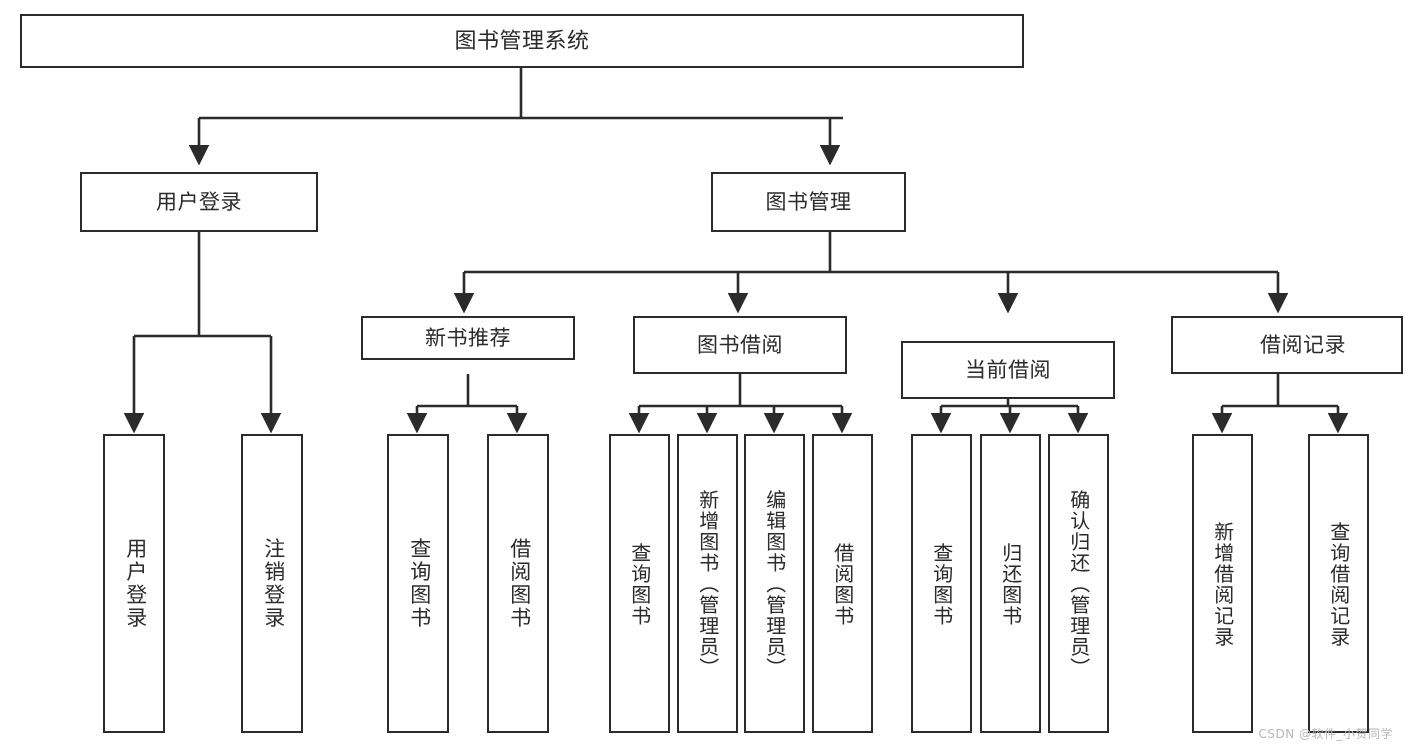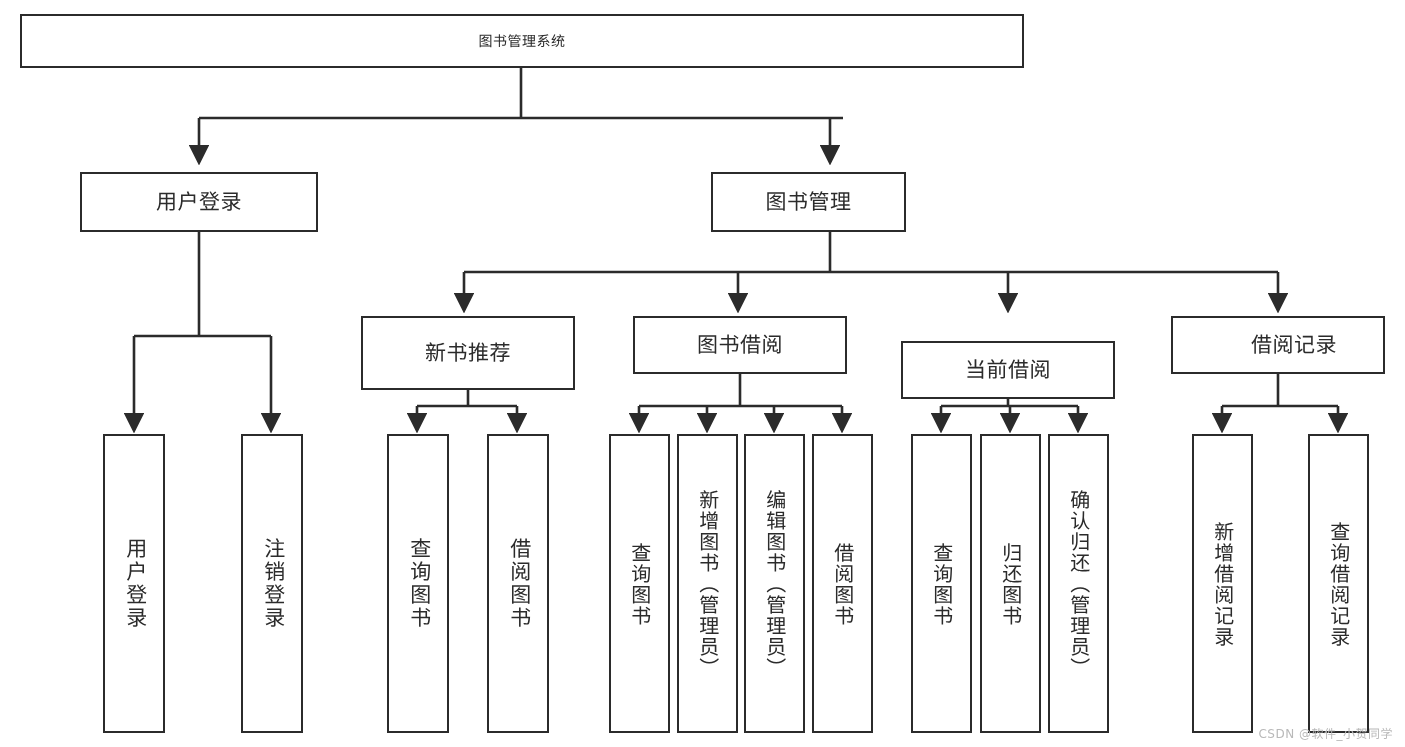--- a/index.html
+++ b/index.html
@@ -40,21 +40,21 @@
     display: block;
     text-align: center;
     line-height: 1.18;
     white-space: nowrap;
   }
   .node.horiz .label {
     font-size: 21px;
     letter-spacing: 0.5px;
   }
   .node.root .label {
-    font-size: 14px;
+    font-size: 22px;
     letter-spacing: 0.5px;
   }
   .node.vert {
     align-items: center;
     justify-content: center;
   }
   .node.vert .label {
     writing-mode: vertical-rl;
     text-orientation: upright;
     font-size: 21px;
@@ -137,30 +137,30 @@
     <span class="label">图书管理系统</span>
   </div>
 
   <div class="node horiz" style="left:80px; top:172px; width:238px; height:60px;">
     <span class="label">用户登录</span>
   </div>
   <div class="node horiz" style="left:711px; top:172px; width:195px; height:60px;">
     <span class="label">图书管理</span>
   </div>
 
-  <div class="node horiz" style="left:361px; top:316px; width:214px; height:74px;">
+  <div class="node horiz" style="left:361px; top:316px; width:214px; height:44px;">
     <span class="label">新书推荐</span>
   </div>
   <div class="node horiz" style="left:633px; top:316px; width:214px; height:58px;">
     <span class="label">图书借阅</span>
   </div>
   <div class="node horiz" style="left:901px; top:316px; width:214px; height:58px;margin-top:25px;">
     <span class="label">当前借阅</span>
   </div>
-  <div class="node horiz" style="left:1171px; top:316px; width:214px; height:58px;padding-left:32px;">
+  <div class="node horiz" style="left:1171px; top:316px; width:232px; height:58px;padding-left:32px;">
     <span class="label">借阅记录</span>
   </div>
 
   <div class="node vert" style="left:103px; top:434px; width:62px; height:299px;">
     <span class="label">用户登录</span>
   </div>
   <div class="node vert" style="left:241px; top:434px; width:62px; height:299px;">
     <span class="label">注销登录</span>
   </div>
 

